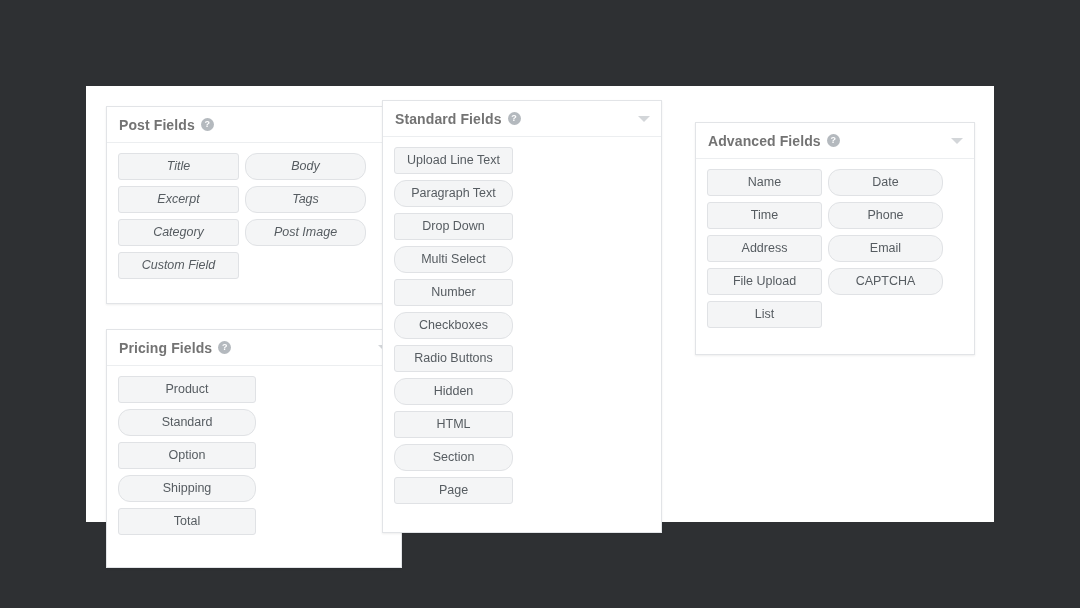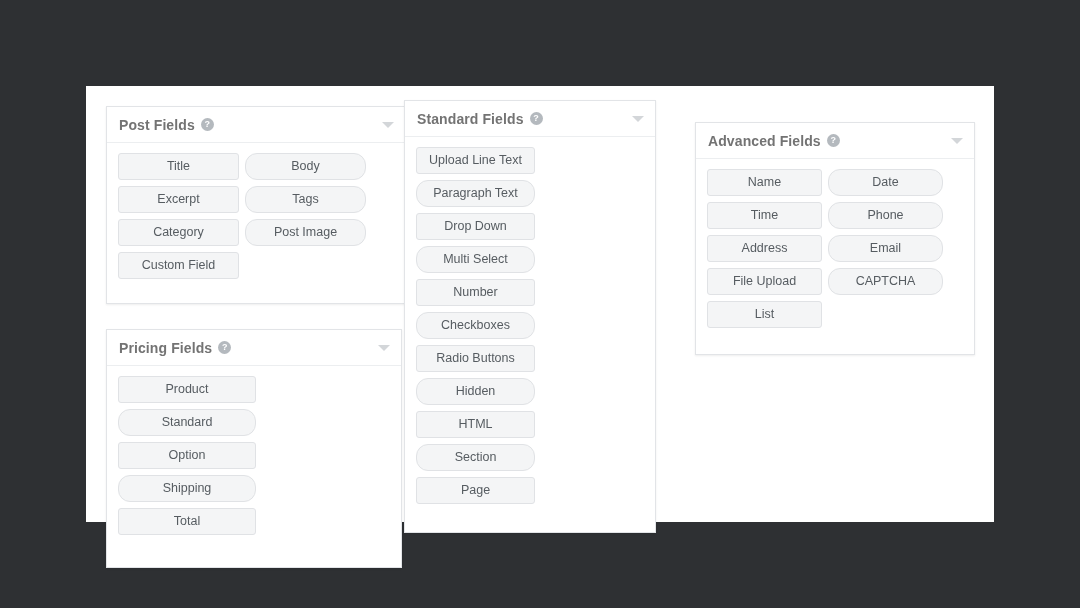--- a/index.html
+++ b/index.html
@@ -98,24 +98,24 @@
     cursor: move;
     white-space: nowrap;
     overflow: hidden;
     font-family: "Liberation Sans", sans-serif;
   }
   .field-btn:nth-child(2n) { margin-right: 16px; border-radius: 12px; }
 
   
   #panel-post       { left: 20px;  top: 20px;  width: 300px; }
   #panel-pricing    { left: 20px;  top: 243px; width: 296px; }
-  #panel-standard   { left: 318px; top: 14px;  width: 252px; }
+  #panel-standard   { left: 296px; top: 14px;  width: 280px; }
   #panel-advanced   { left: 609px; top: 36px;  width: 280px; }
 
-  #panel-post   .field-btn { width: 121px; }
+  #panel-post   .field-btn { width: 121px; font-style: italic; }
   #panel-pricing .field-btn { width: 138px; }
   #panel-standard .field-btn { width: 119px; }
   #panel-advanced .field-btn { width: 115px; }
 
   #panel-post    .panel-body { padding-bottom: 18px; }
   #panel-pricing .panel-body { padding-bottom: 26px; }
   #panel-standard .panel-body { padding-bottom: 22px; }
   #panel-advanced .panel-body { padding-bottom: 20px; }
 </style>
 </head>

